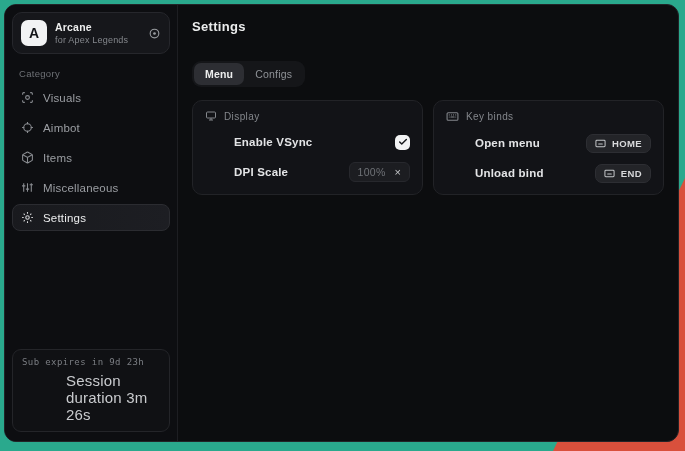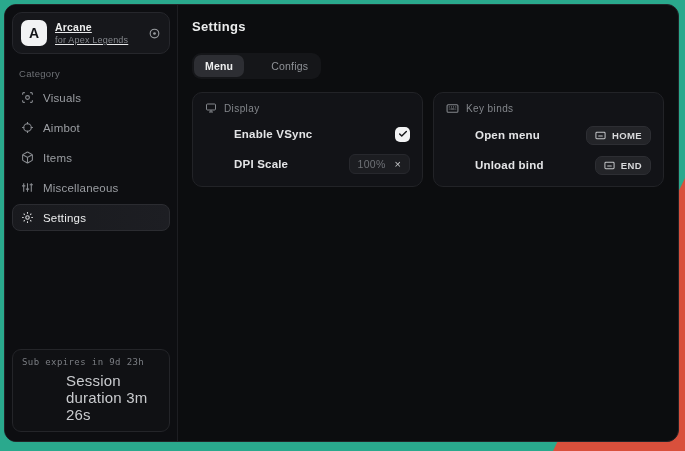--- a/index.html
+++ b/index.html
@@ -46,21 +46,21 @@
   .logo {
     width: 26px; height: 26px;
     background: #f2f3f4;
     border-radius: 7px;
     color: #141519;
     font-weight: bold;
     font-size: 14px;
     display: flex; align-items: center; justify-content: center;
     flex: none;
   }
-  .side-header-text { flex: 1; min-width: 0; text-decoration: underline; }
+  .side-header-text { flex: 1; min-width: 0; }
   .app-name { font-size: 10.5px; font-weight: bold; color: #eceded; letter-spacing: .2px; }
   .app-sub { font-size: 9px; color: #84878c; margin-top: 2px; letter-spacing: .2px; }
   .header-icon { color: #9a9da1; display: flex; flex: none; }
   .category {
     font-size: 9.5px; color: #6e7176;
     margin: 14px 0 5px 7px; letter-spacing: .3px;
   }
   .nav { display: flex; flex-direction: column; gap: 3px; }
   .nav-item {
     display: flex; align-items: center; gap: 9px;
@@ -88,27 +88,27 @@
   }
   .sub-line1 {
     font-family: "DejaVu Sans Mono", monospace;
     font-size: 9px; color: #7b7e83; letter-spacing: .4px;
   }
   .sub-line2 { font-size: 15px; color: #c9cbce; margin-top: 5px; letter-spacing: .2px; margin-left: 44px; }
   
   .main { flex: 1; padding: 14px 14px; display: flex; flex-direction: column; }
   .page-title { font-size: 13px; font-weight: bold; color: #eceded; letter-spacing: .3px; }
   .tabs {
-    margin-top: 19px;
+    margin-top: 27px;
     display: inline-flex;
     align-self: flex-start;
     background: #151619;
     border-radius: 9px;
     padding: 2px;
-    gap: 16px;
+    gap: 0;
   }
   .tab {
     font-size: 10.5px;
     padding: 5px 11px;
     border-radius: 7px;
     color: #8f9297;
     cursor: pointer;
     letter-spacing: .2px;
   }
   .tab.active { background: #2d2e33; color: #eceded; font-weight: bold; }

